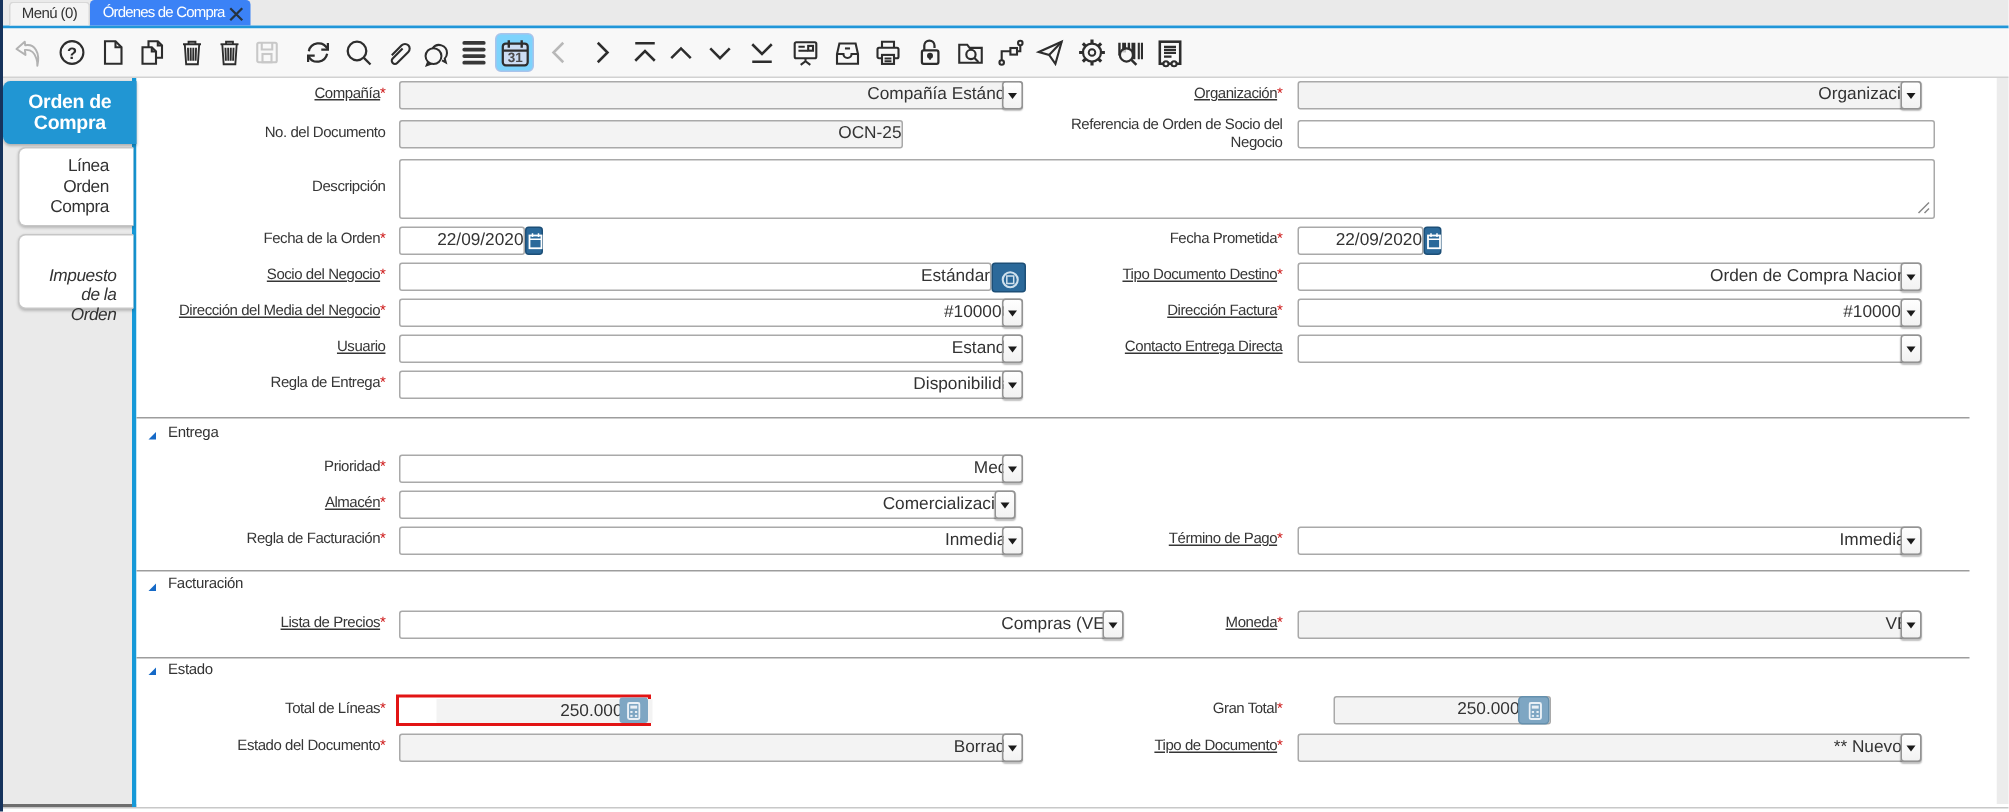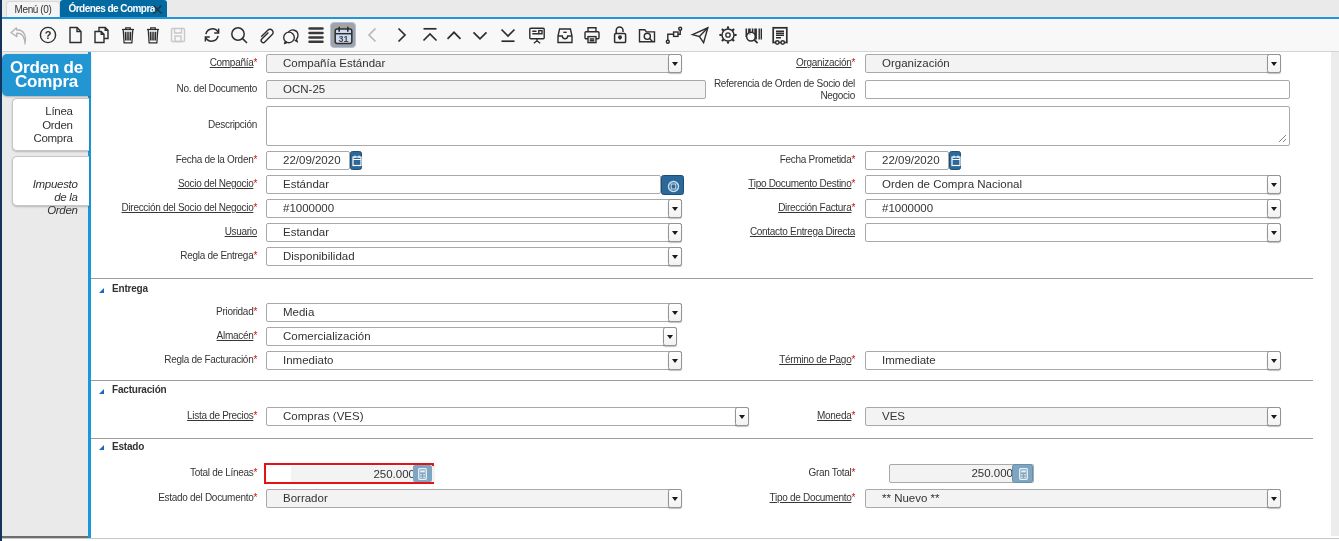--- a/index.html
+++ b/index.html
@@ -6,58 +6,58 @@
 html,body { width:1339px; height:541px; overflow:hidden; background:#fff;
   font-family:"Liberation Sans", sans-serif; }
 .abs { position:absolute; }
 
 #tabbar { position:absolute; left:0; top:0; width:1339px; height:17px; background:#eaeaea; }
 #blueline { position:absolute; left:0; top:17px; width:1339px; height:2px; background:#2196d8; }
 #navstrip { position:absolute; left:0; top:0; width:1.5px; height:541px; background:#16335c; z-index:50; }
 #tabmenu { position:absolute; left:6px; top:1px; width:54px; height:16px; background:#f4f4f4;
   border:1px solid #d8d8d8; border-bottom:none; border-radius:3px 3px 0 0;
   font-size:10px; letter-spacing:-0.4px; color:#333; text-align:center; line-height:15px; }
-#tabactive { position:absolute; left:60px; top:0; width:107px; height:17px; background:#0369a1;
-  border-radius:3px 3px 0 0; color:#fff; font-weight:bold; font-size:10px; line-height:17px; white-space:nowrap; }
+#tabactive { position:absolute; left:60px; top:0; width:107px; height:17px; background:#3b82f6;
+  border-radius:3px 3px 0 0; color:#fff; font-weight:normal; font-size:10px; line-height:17px; white-space:nowrap; }
 #tabactive .txt{font-size:10px;}
 #tabactive .txt { position:absolute; left:8.5px; top:0; letter-spacing:-0.55px; }
 
 #toolbar { position:absolute; left:0; top:19px; width:1339px; height:33px; background:#f8f8f8;
   border-bottom:1px solid #d2d2d2; }
 .ticon { position:absolute; top:5px; }
 
 #sidebar { position:absolute; left:1px; top:52px; width:86.5px; height:483.5px; background:#eaeaea; }
 #sidebot { position:absolute; left:0; top:535.5px; width:91px; height:2px; background:#6e6e6e; }
 #vblue { position:absolute; left:88.4px; top:52px; width:2.7px; height:485.5px; background:#1699d8; }
 #botline { position:absolute; left:0; top:538px; width:1339px; height:1px; background:#c8c8c8; }
 #scrollstrip { position:absolute; left:1331px; top:52px; width:8px; height:484px; background:#ececec; }
 .vtab { position:absolute; font-size:11.5px; letter-spacing:-0.3px; color:#333; background:#fff;
   border:1px solid #c6c6c6; border-radius:5px; box-shadow:0 1px 2px rgba(0,0,0,0.22);
   text-align:right; }
 #vtab1 { left:2px; top:53.5px; width:89.1px; height:42.5px; background:#2196d3; border:none;
-  border-radius:5px 0 0 5px; color:#fff; font-weight:bold; text-align:center; font-size:17px; letter-spacing:-0.2px;
+  border-radius:5px 0 0 5px; color:#fff; font-weight:bold; text-align:center; font-size:13px; letter-spacing:-0.2px;
   line-height:14.5px; padding-top:7px; box-shadow:0 1px 2px rgba(0,0,0,0.25); }
 #vtab2 { left:12px; top:98px; width:76.6px; height:53px; line-height:13.5px; padding:6px 16px 0 0; border-radius:5px 0 0 5px; border-right:none; }
 #vtab3 { left:12px; top:156px; width:76.6px; height:49.5px; font-style:italic; line-height:13px; padding:21px 11px 0 0; border-radius:5px 0 0 5px; border-right:none; }
 
 #form { position:absolute; left:91px; top:52px; width:1240px; height:486px; background:#fff; }
 .lbl { position:absolute; font-size:10px; letter-spacing:-0.3px; color:#363636; text-align:right; line-height:12px; white-space:nowrap; }
 .lbl u { text-decoration:underline; }
 .ast { color:#cc1111; font-size:10px; }
 .fld { position:absolute; border:1px solid #a9a9a9; border-radius:2px; background:#fff;
-  font-size:11.5px; color:#333; line-height:16.5px; padding-left:16px; white-space:nowrap; overflow:visible; }
+  font-size:11.5px; color:#333; line-height:16.5px; padding-left:16px; white-space:nowrap; overflow:visible;text-align:right; }
 .gray { background:#f3f3f3; }
 .cbtn { position:absolute; right:-1px; top:-1px; width:14px; height:calc(100% + 2px);
   border:1px solid #939393; border-radius:2.5px; background:linear-gradient(#ffffff,#f2f2f2);
   box-shadow:0 1px 1px rgba(0,0,0,0.25); }
 .cbtn:after { content:""; position:absolute; left:3px; top:7px; width:0; height:0;
   border-left:3.5px solid transparent; border-right:3.5px solid transparent; border-top:4px solid #1a1a1a; }
 .num { text-align:right; padding-right:4px; padding-left:0;margin-left:24px; }
 .sep { position:absolute; left:0px; width:1222px; height:1px; background:#9d9d9d; }
-.shead { position:absolute; font-size:10px; letter-spacing:-0.2px; font-weight:bold; color:#333; }
+.shead { position:absolute; font-size:10px; letter-spacing:-0.2px; font-weight:normal; color:#333; }
 .stri { position:absolute; width:0; height:0; border-left:5px solid transparent; border-bottom:5px solid #1569c7; }
 .bluebtn { position:absolute; background:#2b699a; border:1px solid #1d4f77; border-radius:2.5px; }
 .calcbtn { position:absolute; background:#7ea6c3; border:1px solid #6590ad; border-radius:3px; }
 </style>
 </head>
 <body>
 <div id="navstrip"></div>
 <div id="tabbar"></div>
 <div id="blueline"></div>
 <div id="tabmenu">Menú (0)</div>
@@ -116,21 +116,21 @@
       <path d="M7.2 12.8 L13.8 6.2 a3.1 3.1 0 0 1 4.4 4.4 L10.8 18 a2.1 2.1 0 0 1 -3 -3 L14.4 8.4"></path>
     </svg>
 <svg class="ticon" style="left:279px" width="22" height="22" viewBox="0 0 22 22" fill="none" stroke="#2d2d2d" stroke-width="1.35">
       <path d="M9.4 8.2 a5.3 5.3 0 0 1 9.6 3.1 c0 1.5 -0.6 2.8 -1.5 3.8 l0.7 2.5 -2.5 -1.4"></path>
       <circle cx="10" cy="13.4" r="5.3"></circle>
       <path d="M6.3 17.1 L5.2 19.8 L8.8 18.5" fill="#2d2d2d" stroke-width="1"></path>
     </svg>
 <svg class="ticon" style="left:305px" width="22" height="22" viewBox="0 0 22 22" fill="none" stroke="#383838" stroke-width="2.5" stroke-linecap="round">
       <path d="M4.5 4.6 H17.5 M4.5 9 H17.5 M4.5 13.4 H17.5 M4.5 17.8 H17.5"></path>
     </svg>
-<div class="ticon" style="left:330px;top:2.5px;width:26px;height:26px;background:#a3a3a3;border:1px solid #a9c3ea;border-radius:4px">
+<div class="ticon" style="left:330px;top:2.5px;width:26px;height:26px;background:#7dd3fc;border:1px solid #a9c3ea;border-radius:4px">
       <svg style="position:absolute;left:2px;top:2px" width="21" height="21" viewBox="0 0 21 21">
         <rect x="2.2" y="4" width="16.6" height="14.5" rx="2" fill="#ccddf3" stroke="#2e2e2e" stroke-width="1.5"></rect>
         <path d="M2.6 8.7 H18.4" stroke="#2e2e2e" stroke-width="1.5"></path>
         <path d="M6.2 1.8 V6.8 M14.8 1.8 V6.8" stroke="#2e2e2e" stroke-width="1.6"></path>
         <text x="10.5" y="16.6" font-size="9" font-weight="bold" text-anchor="middle" fill="#4a4a4a" font-family="Liberation Sans">31</text>
       </svg>
     </div>
 <svg class="ticon" style="left:362px" width="22" height="22" viewBox="0 0 22 22" fill="none" stroke="#b8b8b8" stroke-width="1.7">
       <path d="M13.5 4.5 L7 11 L13.5 17.5"></path>
     </svg>
@@ -245,21 +245,21 @@
 <div class="stri" style="left:99px;top:388.5px"></div>
 <div class="shead" style="left:112px;top:384px">Facturación</div>
 <div class="stri" style="left:99px;top:445px"></div>
 <div class="shead" style="left:112px;top:440.5px">Estado</div>
 
 <div class="lbl" style="left:57px;top:57px;width:200px"><u>Compañía</u><span class="ast">*</span></div>
 <div class="lbl" style="left:57px;top:82.5px;width:200px">No. del Documento</div>
 <div class="lbl" style="left:57px;top:118.5px;width:200px">Descripción</div>
 <div class="lbl" style="left:57px;top:154px;width:200px">Fecha de la Orden<span class="ast">*</span></div>
 <div class="lbl" style="left:57px;top:178px;width:200px"><u>Socio del Negocio</u><span class="ast">*</span></div>
-<div class="lbl" style="left:57px;top:202px;width:200px"><u>Dirección del Socio del Negocio</u><span class="ast">*</span></div>
+<div class="lbl" style="left:57px;top:202px;width:200px"><u>Dirección del Media del Negocio</u><span class="ast">*</span></div>
 <div class="lbl" style="left:57px;top:226px;width:200px"><u>Usuario</u></div>
 <div class="lbl" style="left:57px;top:250px;width:200px">Regla de Entrega<span class="ast">*</span></div>
 <div class="lbl" style="left:57px;top:306px;width:200px">Prioridad<span class="ast">*</span></div>
 <div class="lbl" style="left:57px;top:330px;width:200px"><u>Almacén</u><span class="ast">*</span></div>
 <div class="lbl" style="left:57px;top:354px;width:200px">Regla de Facturación<span class="ast">*</span></div>
 <div class="lbl" style="left:57px;top:410px;width:200px"><u>Lista de Precios</u><span class="ast">*</span></div>
 <div class="lbl" style="left:57px;top:467px;width:200px">Total de Líneas<span class="ast">*</span></div>
 <div class="lbl" style="left:57px;top:491.5px;width:200px">Estado del Documento<span class="ast">*</span></div>
 
 <div class="lbl" style="left:655px;top:57px;width:200px"><u>Organización</u><span class="ast">*</span></div>
@@ -267,21 +267,21 @@
 <div class="lbl" style="left:655px;top:154px;width:200px">Fecha Prometida<span class="ast">*</span></div>
 <div class="lbl" style="left:655px;top:178px;width:200px"><u>Tipo Documento Destino</u><span class="ast">*</span></div>
 <div class="lbl" style="left:655px;top:202px;width:200px"><u>Dirección Factura</u><span class="ast">*</span></div>
 <div class="lbl" style="left:655px;top:226px;width:200px"><u>Contacto Entrega Directa</u></div>
 <div class="lbl" style="left:655px;top:354px;width:200px"><u>Término de Pago</u><span class="ast">*</span></div>
 <div class="lbl" style="left:655px;top:410px;width:200px"><u>Moneda</u><span class="ast">*</span></div>
 <div class="lbl" style="left:655px;top:467px;width:200px">Gran Total<span class="ast">*</span></div>
 <div class="lbl" style="left:655px;top:491.5px;width:200px"><u>Tipo de Documento</u><span class="ast">*</span></div>
 
 <div class="fld gray" style="left:266px;top:54px;width:415.5px;height:19px">Compañía Estándar<div class="cbtn"></div></div>
-<div class="fld gray" style="left:266px;top:80px;width:440px;height:18.5px">OCN-25</div>
+<div class="fld gray" style="left:266px;top:80px;width:336px;height:18.5px">OCN-25</div>
 <div class="fld" style="left:266px;top:106px;width:1024px;height:39.5px">
     <svg style="position:absolute;right:2px;bottom:2px" width="9" height="9" viewBox="0 0 9 9">
       <path d="M8 1 L1 8 M8 5 L5 8" stroke="#888" stroke-width="1" fill="none"></path>
     </svg>
   </div>
 <div class="fld" style="left:266px;top:151px;width:84px;height:19px">22/09/2020</div>
 <div class="bluebtn" style="left:349.5px;top:151px;width:12px;height:19px">
     <svg style="position:absolute;left:1px;top:3px" width="10" height="12" viewBox="0 0 10 12" fill="none" stroke="#fff">
       <rect x="1" y="2" width="8" height="8.5" stroke-width="1.2" fill="none"></rect>
       <path d="M3 0.5 V3 M7 0.5 V3" stroke-width="1"></path>

